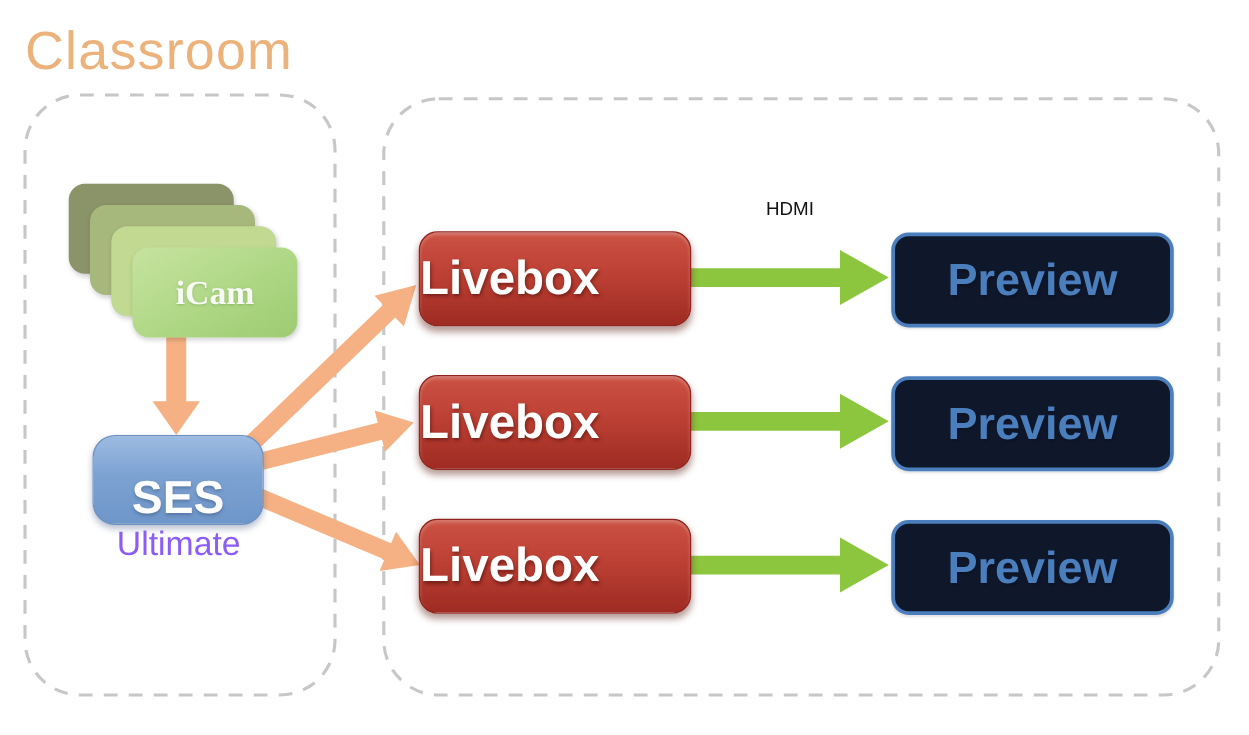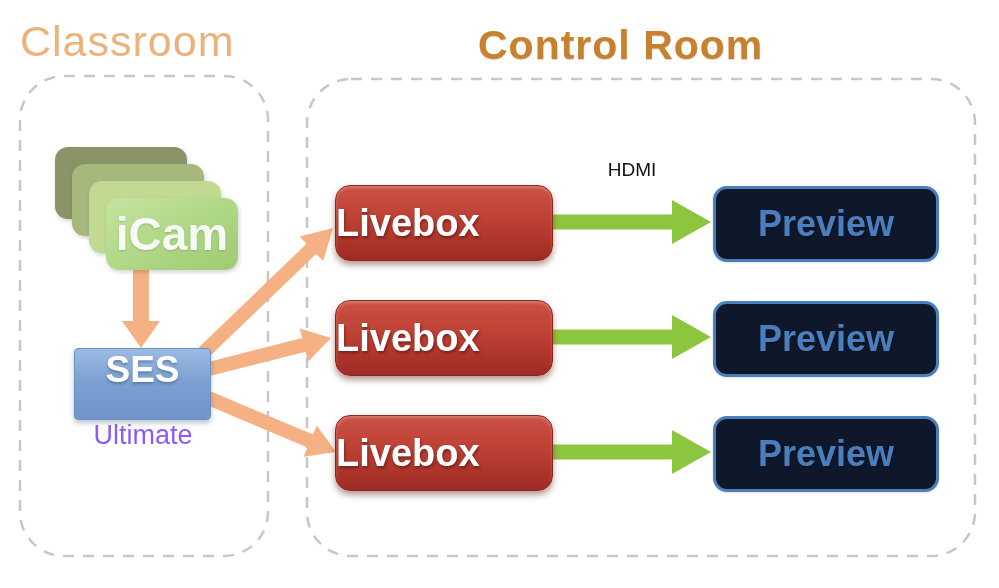--- a/index.html
+++ b/index.html
@@ -17,28 +17,28 @@
     text-shadow:0 1px 1px rgba(120,70,10,0.25);}
 
   
   .icam-card{position:absolute;width:132px;height:72px;border-radius:13px;
     box-shadow:1px 2px 4px rgba(0,0,0,0.18);}
   .icam-c4{left:55px;top:147px;background:#8b9368;}
   .icam-c3{left:72px;top:164px;background:#a7b87d;}
   .icam-c2{left:89px;top:181px;background:#c2d992;}
   .icam-c1{left:106px;top:198px;background:linear-gradient(150deg,#c6e3a0 0%,#aed784 55%,#9ecb72 100%);
     display:flex;align-items:center;justify-content:center;}
-  .icam-label{color:rgba(255,255,255,0.93);font-size:46px;font-weight:700;
-    text-shadow:0 1px 2px rgba(90,120,60,0.35);}
+  .icam-label{color:rgba(255,255,255,0.93);font-size:27px;font-weight:700;
+    text-shadow:0 1px 2px rgba(90,120,60,0.35);font-family:Liberation Serif, serif;}
 
   
-  .ses-box{position:absolute;left:74px;top:348px;width:135px;height:70px;border-radius:4px;
+  .ses-box{position:absolute;left:74px;top:348px;width:135px;height:70px;border-radius:18px;
     background:linear-gradient(180deg,#9cbbe2 0%,#7ca2d2 45%,#6f96c9 100%);
     border:1px solid #6b90c2;box-shadow:0 3px 5px rgba(60,80,120,0.35);
-    display:flex;align-items:flex-start;justify-content:center;}
+    display:flex;align-items:flex-end;justify-content:center;}
   .ses-label{color:#ffffff;font-size:37px;font-weight:700;text-shadow:0 2px 3px rgba(50,70,110,0.45);}
   .ultimate-label{position:absolute;left:64px;top:420px;width:158px;text-align:center;
     color:#8b5cf6;font-size:27px;}
 
   
   .livebox{position:absolute;left:335px;width:216px;height:74px;border-radius:15px;
     background:linear-gradient(180deg,#cb5244 0%,#bd4034 45%,#9e2b22 100%);
     border:1px solid #8e241d;
     box-shadow:0 4px 6px rgba(90,30,20,0.45), inset 0 2px 3px rgba(255,255,255,0.25);
     display:flex;align-items:center;}
@@ -49,21 +49,21 @@
   .preview{position:absolute;left:713px;width:220px;height:70px;border-radius:14px;
     background:#0f172a;border:3px solid var(--preview-blue,#4a7ebc);
     box-shadow:0 1px 2px rgba(0,0,0,0.12);
     display:flex;align-items:center;justify-content:center;}
   .preview-label{color:var(--preview-blue,#4a7ebc);font-size:36px;font-weight:700;
     text-shadow:1px 2px 2px rgba(0,0,0,0.18);}
   .prow1{top:186px;} .prow2{top:301px;} .prow3{top:416px;}
 
   
   .hdmi-label{position:absolute;left:592px;top:159px;width:80px;text-align:center;
-    color:#111111;font-size:19px;}
+    color:#111111;font-size:15px;}
   .tv-label{position:absolute;left:718px;top:144px;width:205px;text-align:center;
     color:#111111;font-size:21px;font-weight:500;letter-spacing:0.5px;}
 </style>
 </head>
 <body>
 
 <div class="canvas">
 
   <svg class="layer" width="999" height="588" viewBox="0 0 999 588">
     <rect x="20" y="76" width="248" height="480" rx="44" fill="none" style="stroke:var(--boundary-gray,#c7c7c7)" stroke-width="2.5" stroke-dasharray="11,9"></rect>
@@ -73,21 +73,20 @@
     <polygon points="206.9,359.1 316.2,253.9 323.1,261.1 333,228 299.6,236.5 306.5,243.8 197.2,349.0" style="fill:var(--orange-arrow,#f5b183)"></polygon>
     <polygon points="210.7,375.8 305.6,351.7 308.1,361.4 331,338 299.7,328.4 302.2,338.1 207.3,362.2" style="fill:var(--orange-arrow,#f5b183)"></polygon>
     <polygon points="203.3,403.5 307.5,447.6 303.6,456.8 336,452 316.8,425.4 312.9,434.6 208.7,390.6" style="fill:var(--orange-arrow,#f5b183)"></polygon>
 
     <polygon points="552,214.5 672,214.5 672,200 711,222 672,244 672,229.5 552,229.5" style="fill:var(--green-arrow,#8cc63e)"></polygon>
     <polygon points="552,329.5 672,329.5 672,315 711,337 672,359 672,344.5 552,344.5" style="fill:var(--green-arrow,#8cc63e)"></polygon>
     <polygon points="552,444.5 672,444.5 672,430 711,452 672,474 672,459.5 552,459.5" style="fill:var(--green-arrow,#8cc63e)"></polygon>
   </svg>
 
   <div class="region-title classroom-title">Classroom</div>
-  <div class="region-title control-title">Control Room</div>
 
   <div class="icam-card icam-c4"></div>
   <div class="icam-card icam-c3"></div>
   <div class="icam-card icam-c2"></div>
   <div class="icam-card icam-c1">
     <span class="icam-label">iCam</span>
   </div>
 
   <div class="ses-box">
     <span class="ses-label">SES</span>

